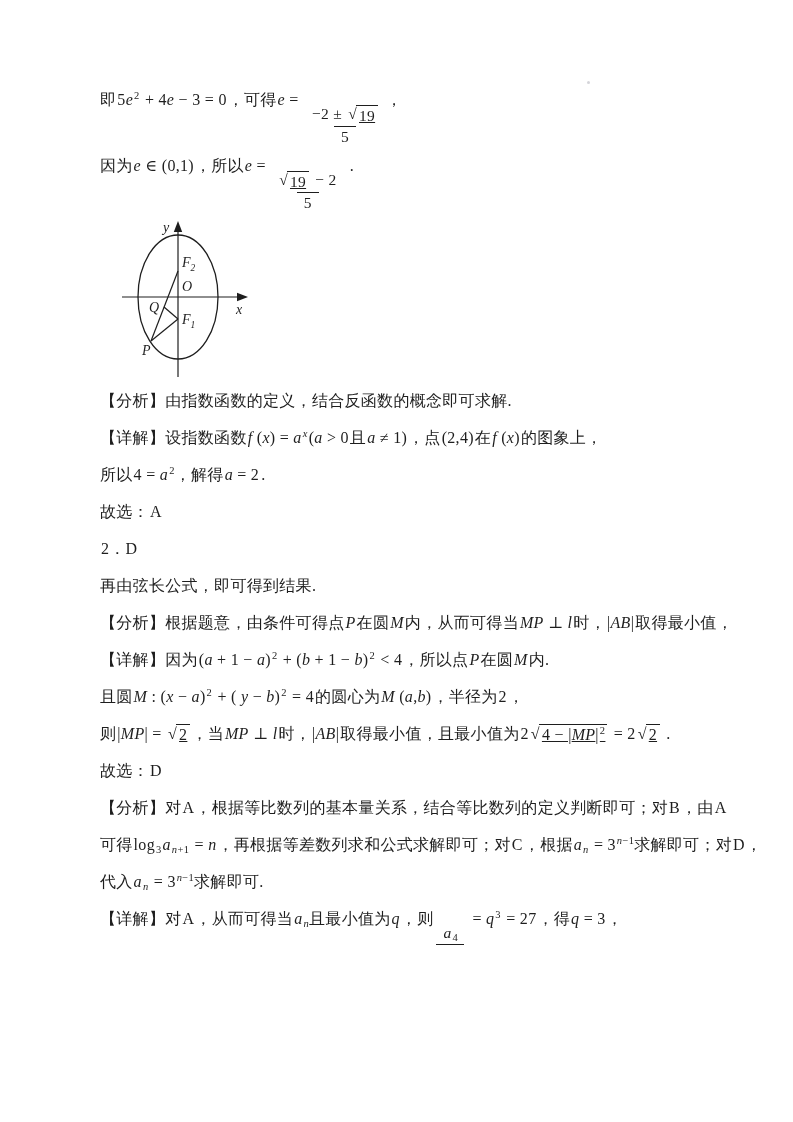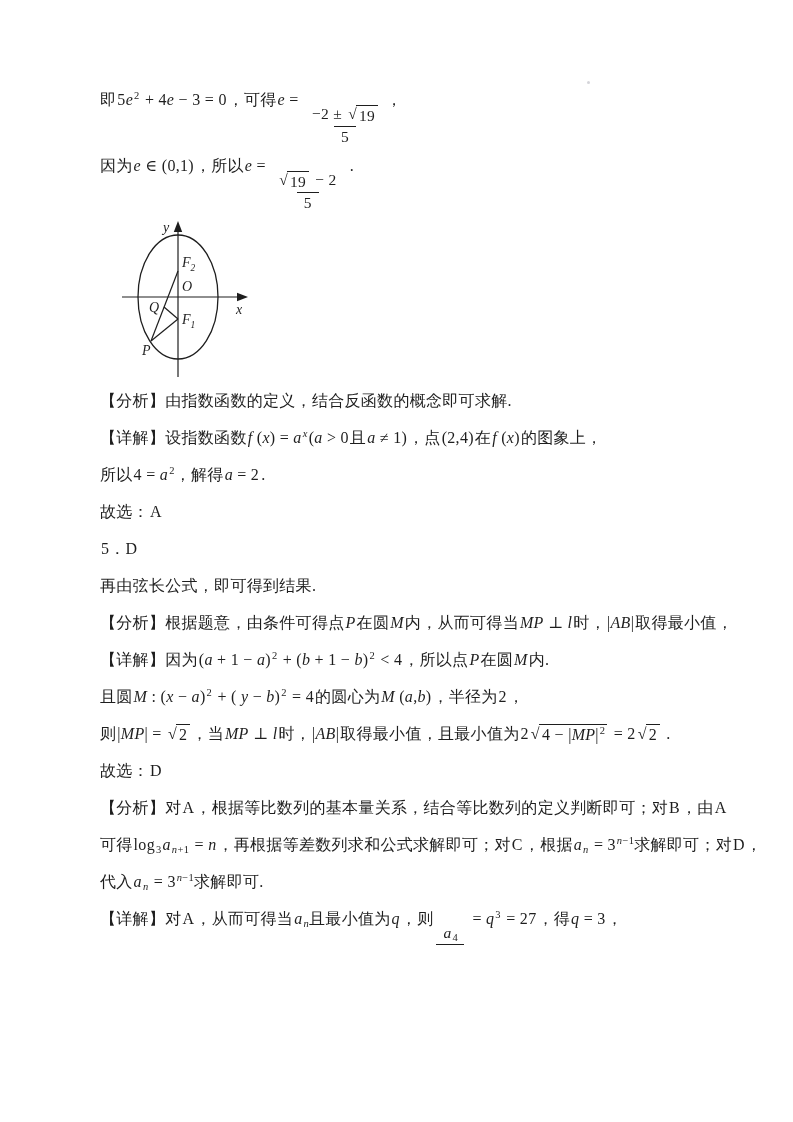--- a/index.html
+++ b/index.html
@@ -31,21 +31,21 @@
   sup{font-size:10.5px;line-height:1;vertical-align:6px;}
   sub{font-size:10.5px;line-height:1;vertical-align:-3px;}
   .frac{
     display:inline-flex;flex-direction:column;align-items:center;
     vertical-align:-14px;line-height:1.25;margin:0 3px;font-size:15.5px;
   }
   .frac .fnum{padding:0 4px;}
   .frac .fden{border-top:1px solid #1e1e1e;padding:0 6px;}
   .sqrt{display:inline-flex;align-items:flex-start;margin:0 1px;}
   .sqrt .rsign{font-style:normal;line-height:1.2;}
-  .sqrt .rbar{border-top:1px solid #1e1e1e;padding:0 2px;margin-left:-1px;line-height:1.3;}
+  .sqrt .rbar{border-top:1px solid #1e1e1e;padding:0 2px;margin-left:-1px;line-height:1.3;text-decoration:underline;}
   #figure-wrap{margin:4px 0 10px 16px;}
   #figure-wrap svg{display:block;}
   .fig-label{font-family:"Liberation Serif","DejaVu Serif",serif;font-style:italic;font-size:14px;fill:#1e1e1e;}
   .fig-sub{font-size:9.5px;}
   #footer{
     position:absolute;left:0;right:0;top:1032px;
     text-align:right;font-size:15px;letter-spacing:0.5px;font-weight:bold;
   }
   #speck{
     position:absolute;left:587px;top:81px;width:3px;height:3px;
@@ -101,21 +101,21 @@
         <text x="33" y="93" class="fig-label">Q</text>
         <text x="26" y="136" class="fig-label">P</text>
       </svg>
     </div>
 
     <div id="body-lines">
         <div class="line"><span class="t">【分析】由指数函数的定义，结合反函数的概念即可求解.</span></div>
         <div class="line"><span class="t">【详解】设指数函数</span><span class="m"><i>f</i> (<i>x</i>) = <i>a</i></span><sup><i>x</i></sup><span class="m">(<i>a</i> &gt; 0</span><span class="t">且</span><span class="m"><i>a</i> ≠ 1)</span><span class="t">，点</span><span class="m">(2,4)</span><span class="t">在</span><span class="m"><i>f</i> (<i>x</i>)</span><span class="t">的图象上，</span></div>
         <div class="line"><span class="t">所以</span><span class="m">4 = <i>a</i></span><sup>2</sup><span class="t">，解得</span><span class="m"><i>a</i> = 2</span><span class="r">.</span></div>
         <div class="line"><span class="t">故选：</span><span class="r">A</span></div>
-        <div class="line"><span class="r">5．D</span></div>
+        <div class="line"><span class="r">2．D</span></div>
         <div class="line"><span class="t">再由弦长公式，即可得到结果.</span></div>
         <div class="line"><span class="t">【分析】根据题意，由条件可得点</span><span class="m"><i>P</i></span><span class="t">在圆</span><span class="m"><i>M</i></span><span class="t">内，从而可得当</span><span class="m"><i>MP</i> ⊥ <i>l</i></span><span class="t">时，</span><span class="m">|<i>AB</i>|</span><span class="t">取得最小值，</span></div>
         <div class="line"><span class="t">【详解】因为</span><span class="m">(<i>a</i> + 1 − <i>a</i>)</span><sup>2</sup><span class="m"> + (<i>b</i> + 1 − <i>b</i>)</span><sup>2</sup><span class="m"> &lt; 4</span><span class="t">，所以点</span><span class="m"><i>P</i></span><span class="t">在圆</span><span class="m"><i>M</i></span><span class="t">内.</span></div>
         <div class="line"><span class="t">且圆</span><span class="m"><i>M</i> : (<i>x</i> − <i>a</i>)</span><sup>2</sup><span class="m"> + ( <i>y</i> − <i>b</i>)</span><sup>2</sup><span class="m"> = 4</span><span class="t">的圆心为</span><span class="m"><i>M</i> (<i>a</i>,<i>b</i>)</span><span class="t">，半径为</span><span class="r">2</span><span class="t">，</span></div>
         <div class="line"><span class="t">则</span><span class="m">|<i>MP</i>| = </span><span class="sqrt">
             <span class="rsign">√</span>
             <span class="rbar"><span class="m">2</span></span>
           </span><span class="t">，当</span><span class="m"><i>MP</i> ⊥ <i>l</i></span><span class="t">时，</span><span class="m">|<i>AB</i>|</span><span class="t">取得最小值，且最小值为</span><span class="m">2</span><span class="sqrt">
             <span class="rsign">√</span>
             <span class="rbar"><span class="m">4 − |<i>MP</i>|</span><sup>2</sup></span>

